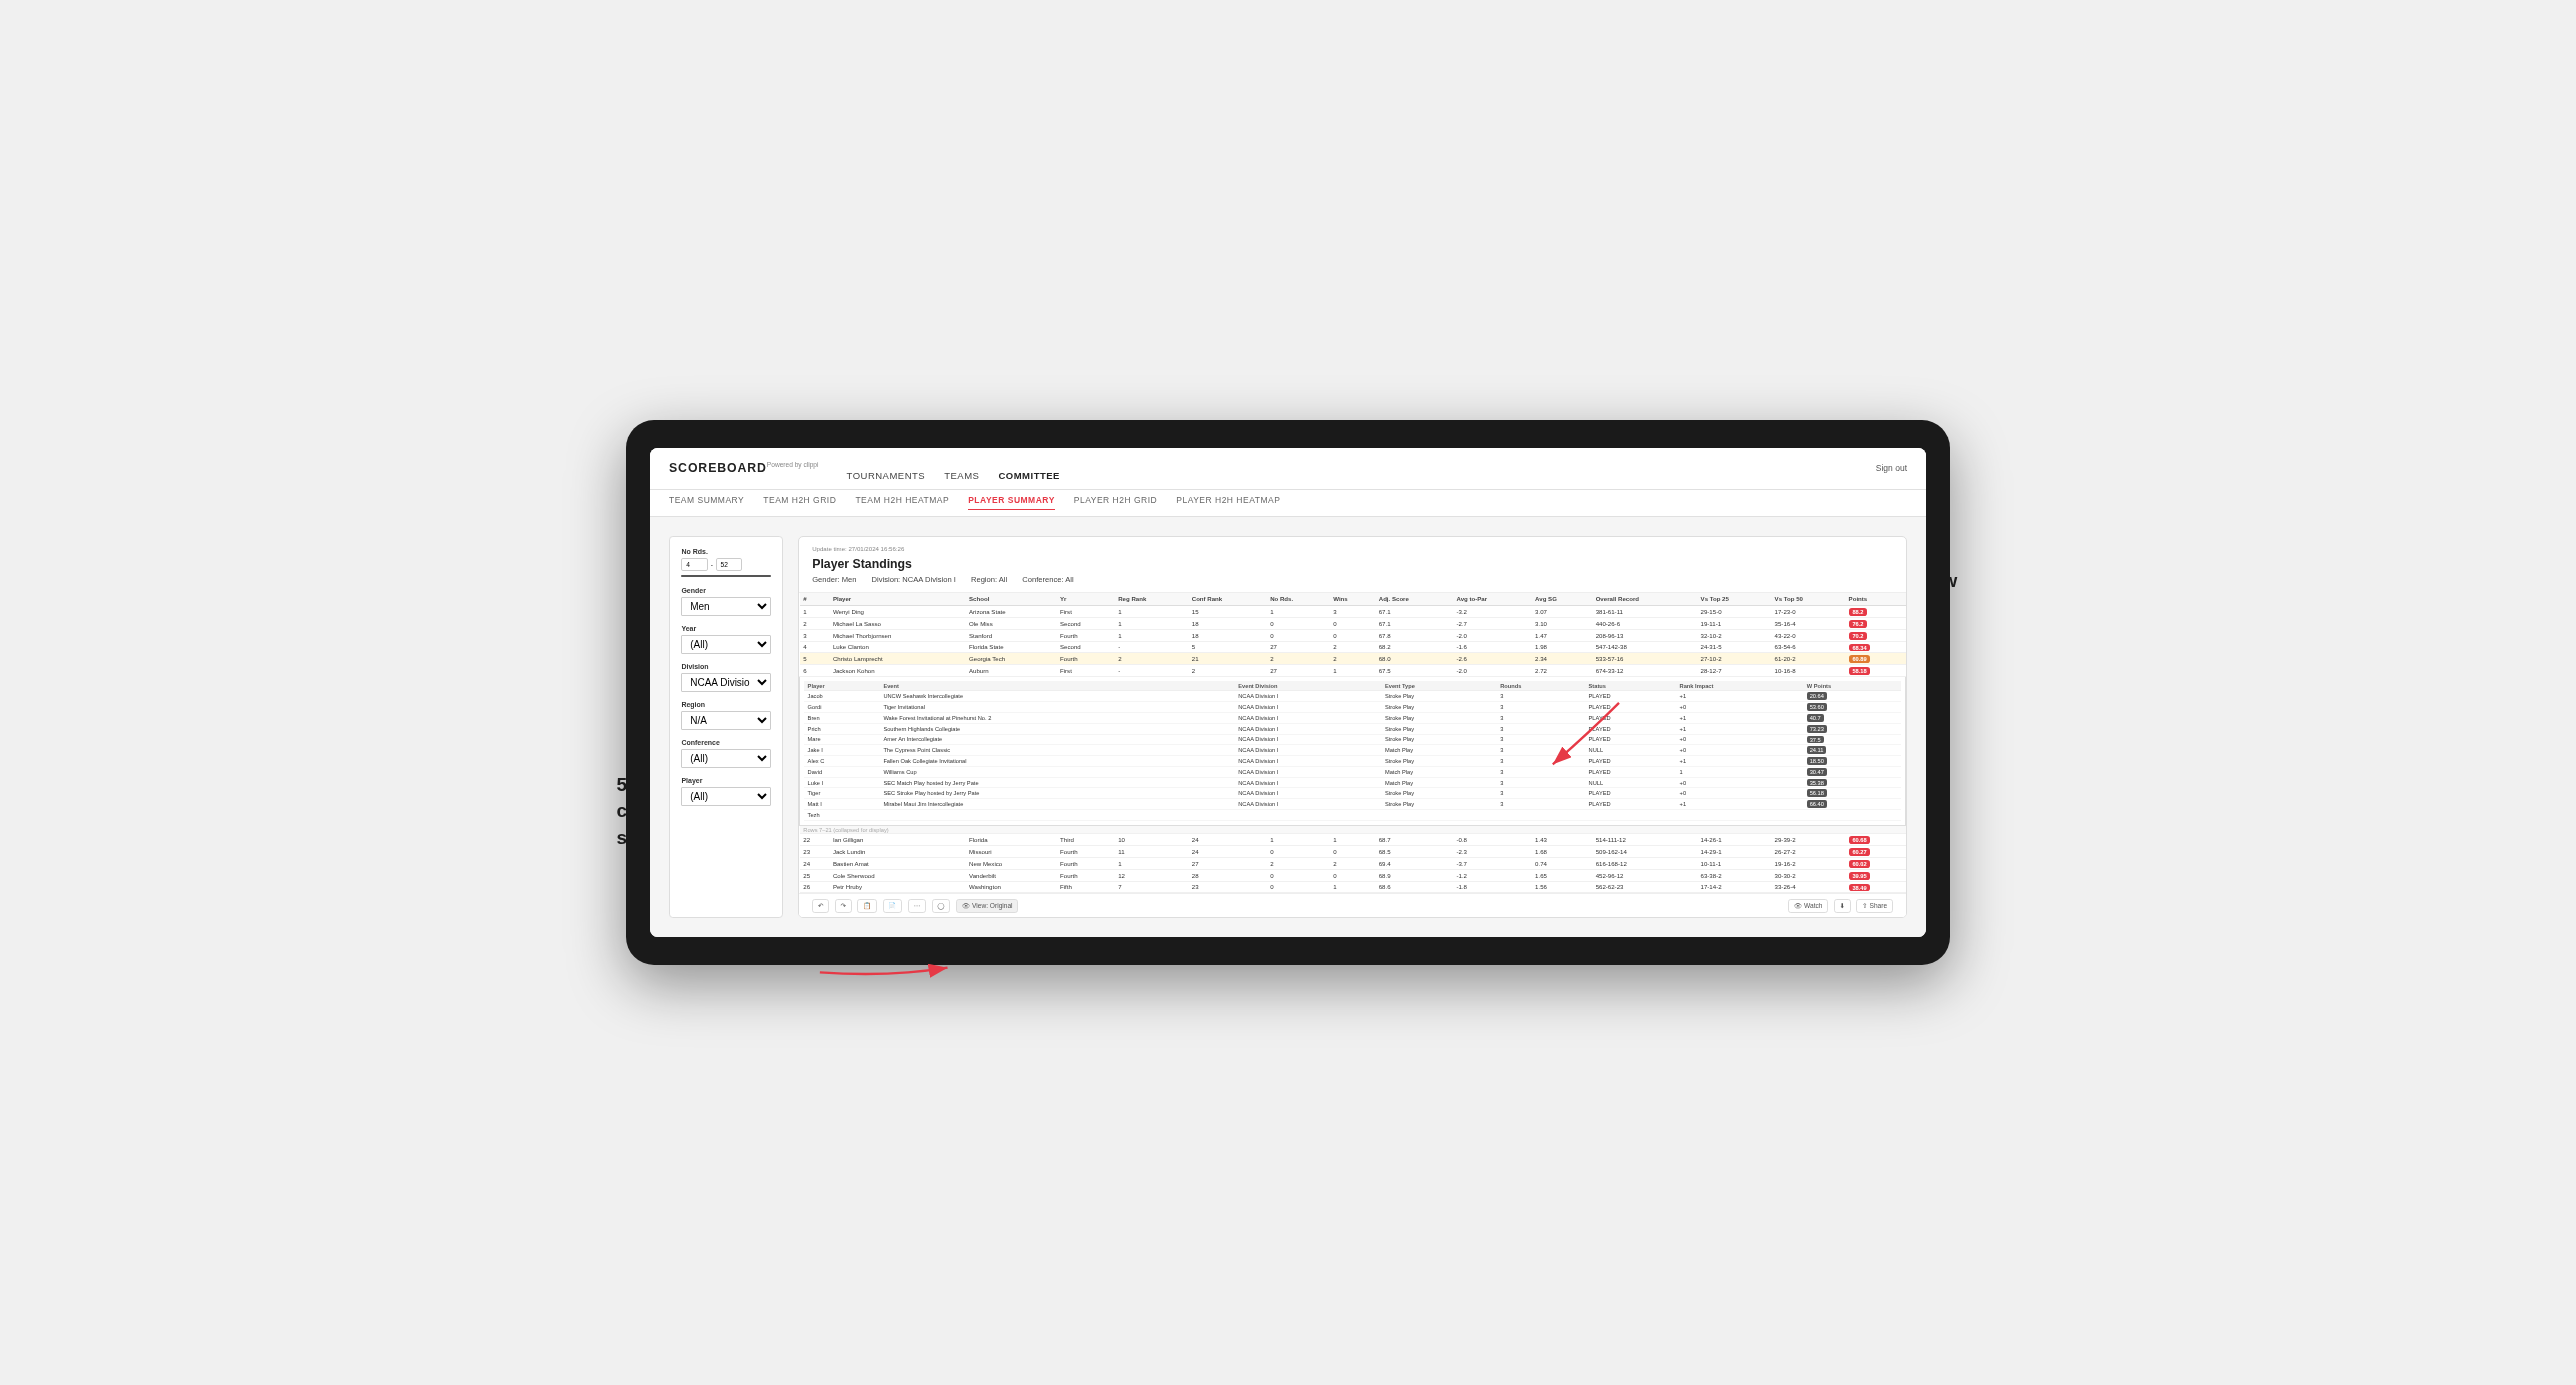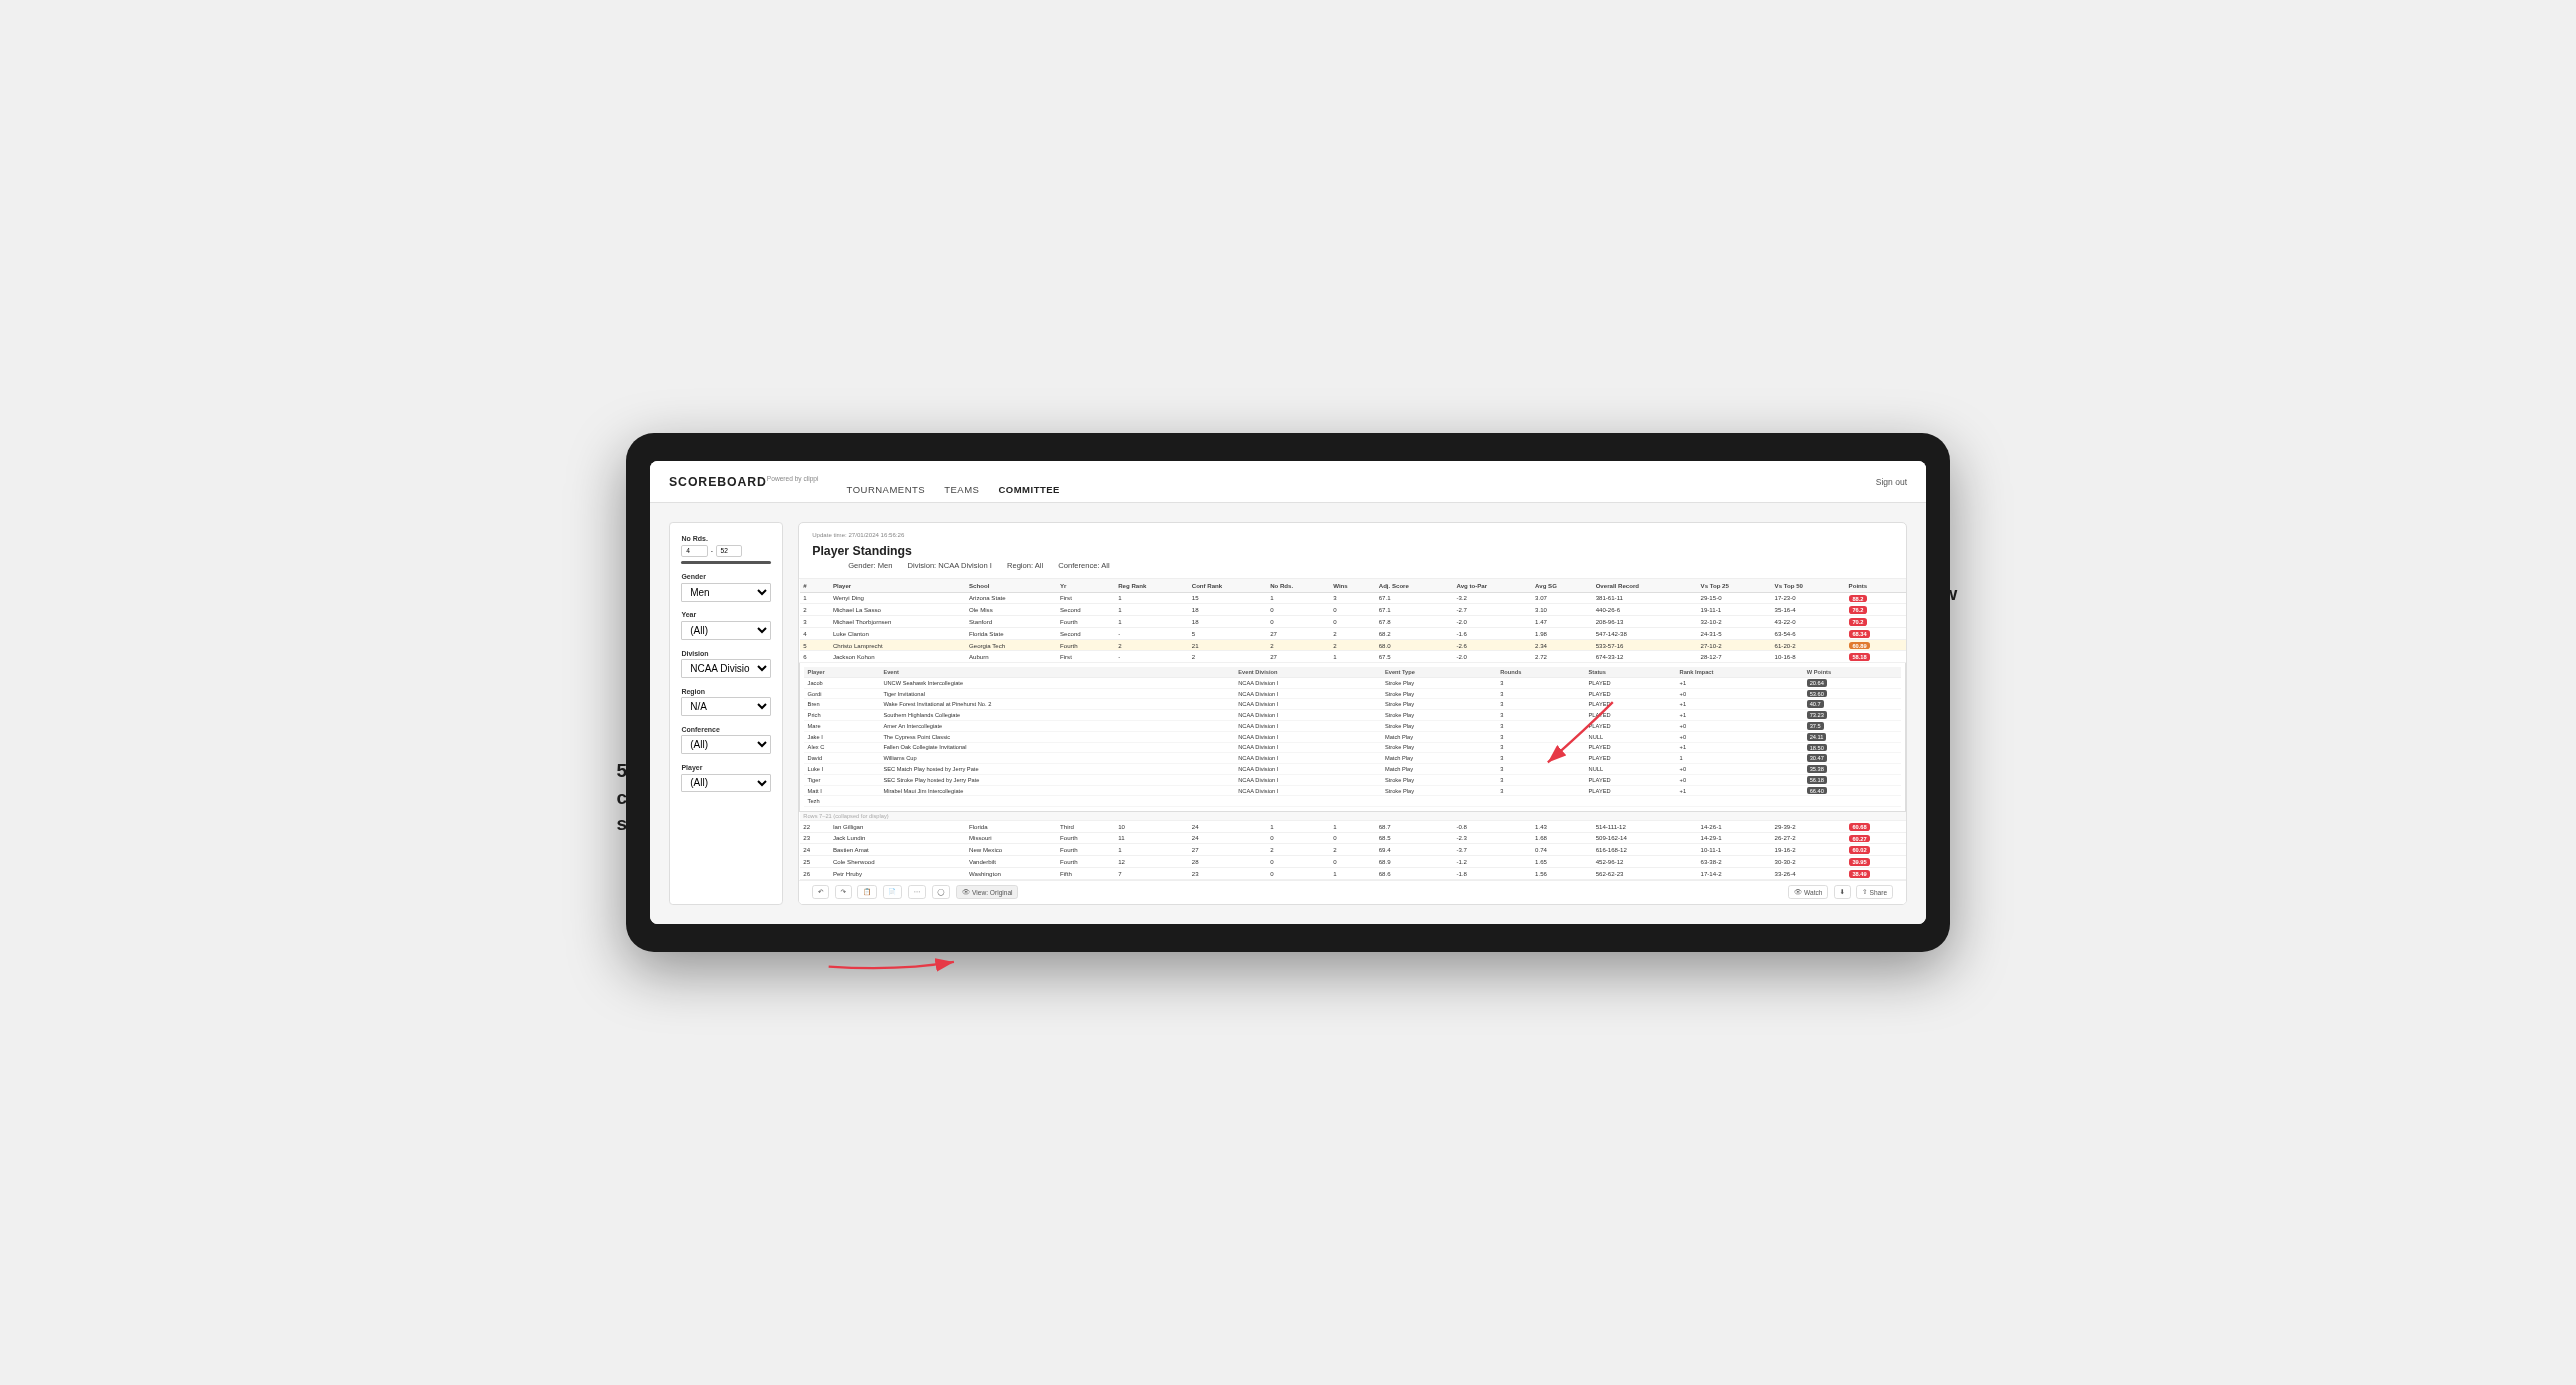--- a/index.html
+++ b/index.html
@@ -208,21 +208,20 @@
       color: #222;
       margin-bottom: 3.8px;
     }
 
     .data-panel-filters {
       display: flex;
       gap: 15px;
       font-size: 7.6px;
       color: #444;
       margin-bottom: 3.8px;
-      margin-left: 36px;
     }
 
     .update-time {
       font-size: 6.1px;
       color: #888;
       margin-bottom: 5.7px;
     }
 
     
     .standings-table {
@@ -391,20 +390,28 @@
         <div class="nav-links">
           <span class="nav-link">TOURNAMENTS</span>
           <span class="nav-link">TEAMS</span>
           <span class="nav-link active">COMMITTEE</span>
         </div>
         <div class="nav-right">
           <span style="cursor:pointer; color:#555; font-size:8.5px;">Sign out</span>
         </div>
       </div>
 
+      <div class="sub-nav">
+        <span class="sub-nav-link">TEAM SUMMARY</span>
+        <span class="sub-nav-link">TEAM H2H GRID</span>
+        <span class="sub-nav-link">TEAM H2H HEATMAP</span>
+        <span class="sub-nav-link active">PLAYER SUMMARY</span>
+        <span class="sub-nav-link">PLAYER H2H GRID</span>
+        <span class="sub-nav-link">PLAYER H2H HEATMAP</span>
+      </div>
 
       <div class="main-content">
 
         <div class="filter-panel">
           <div class="filter-section">
             <div class="filter-label">No Rds.</div>
             <div class="filter-input-row">
               <input class="filter-input" value="4" style="width: 26.5px;">
               <span style="font-size:6.6px;">-</span>
               <input class="filter-input" value="52" style="width: 26.5px;">

